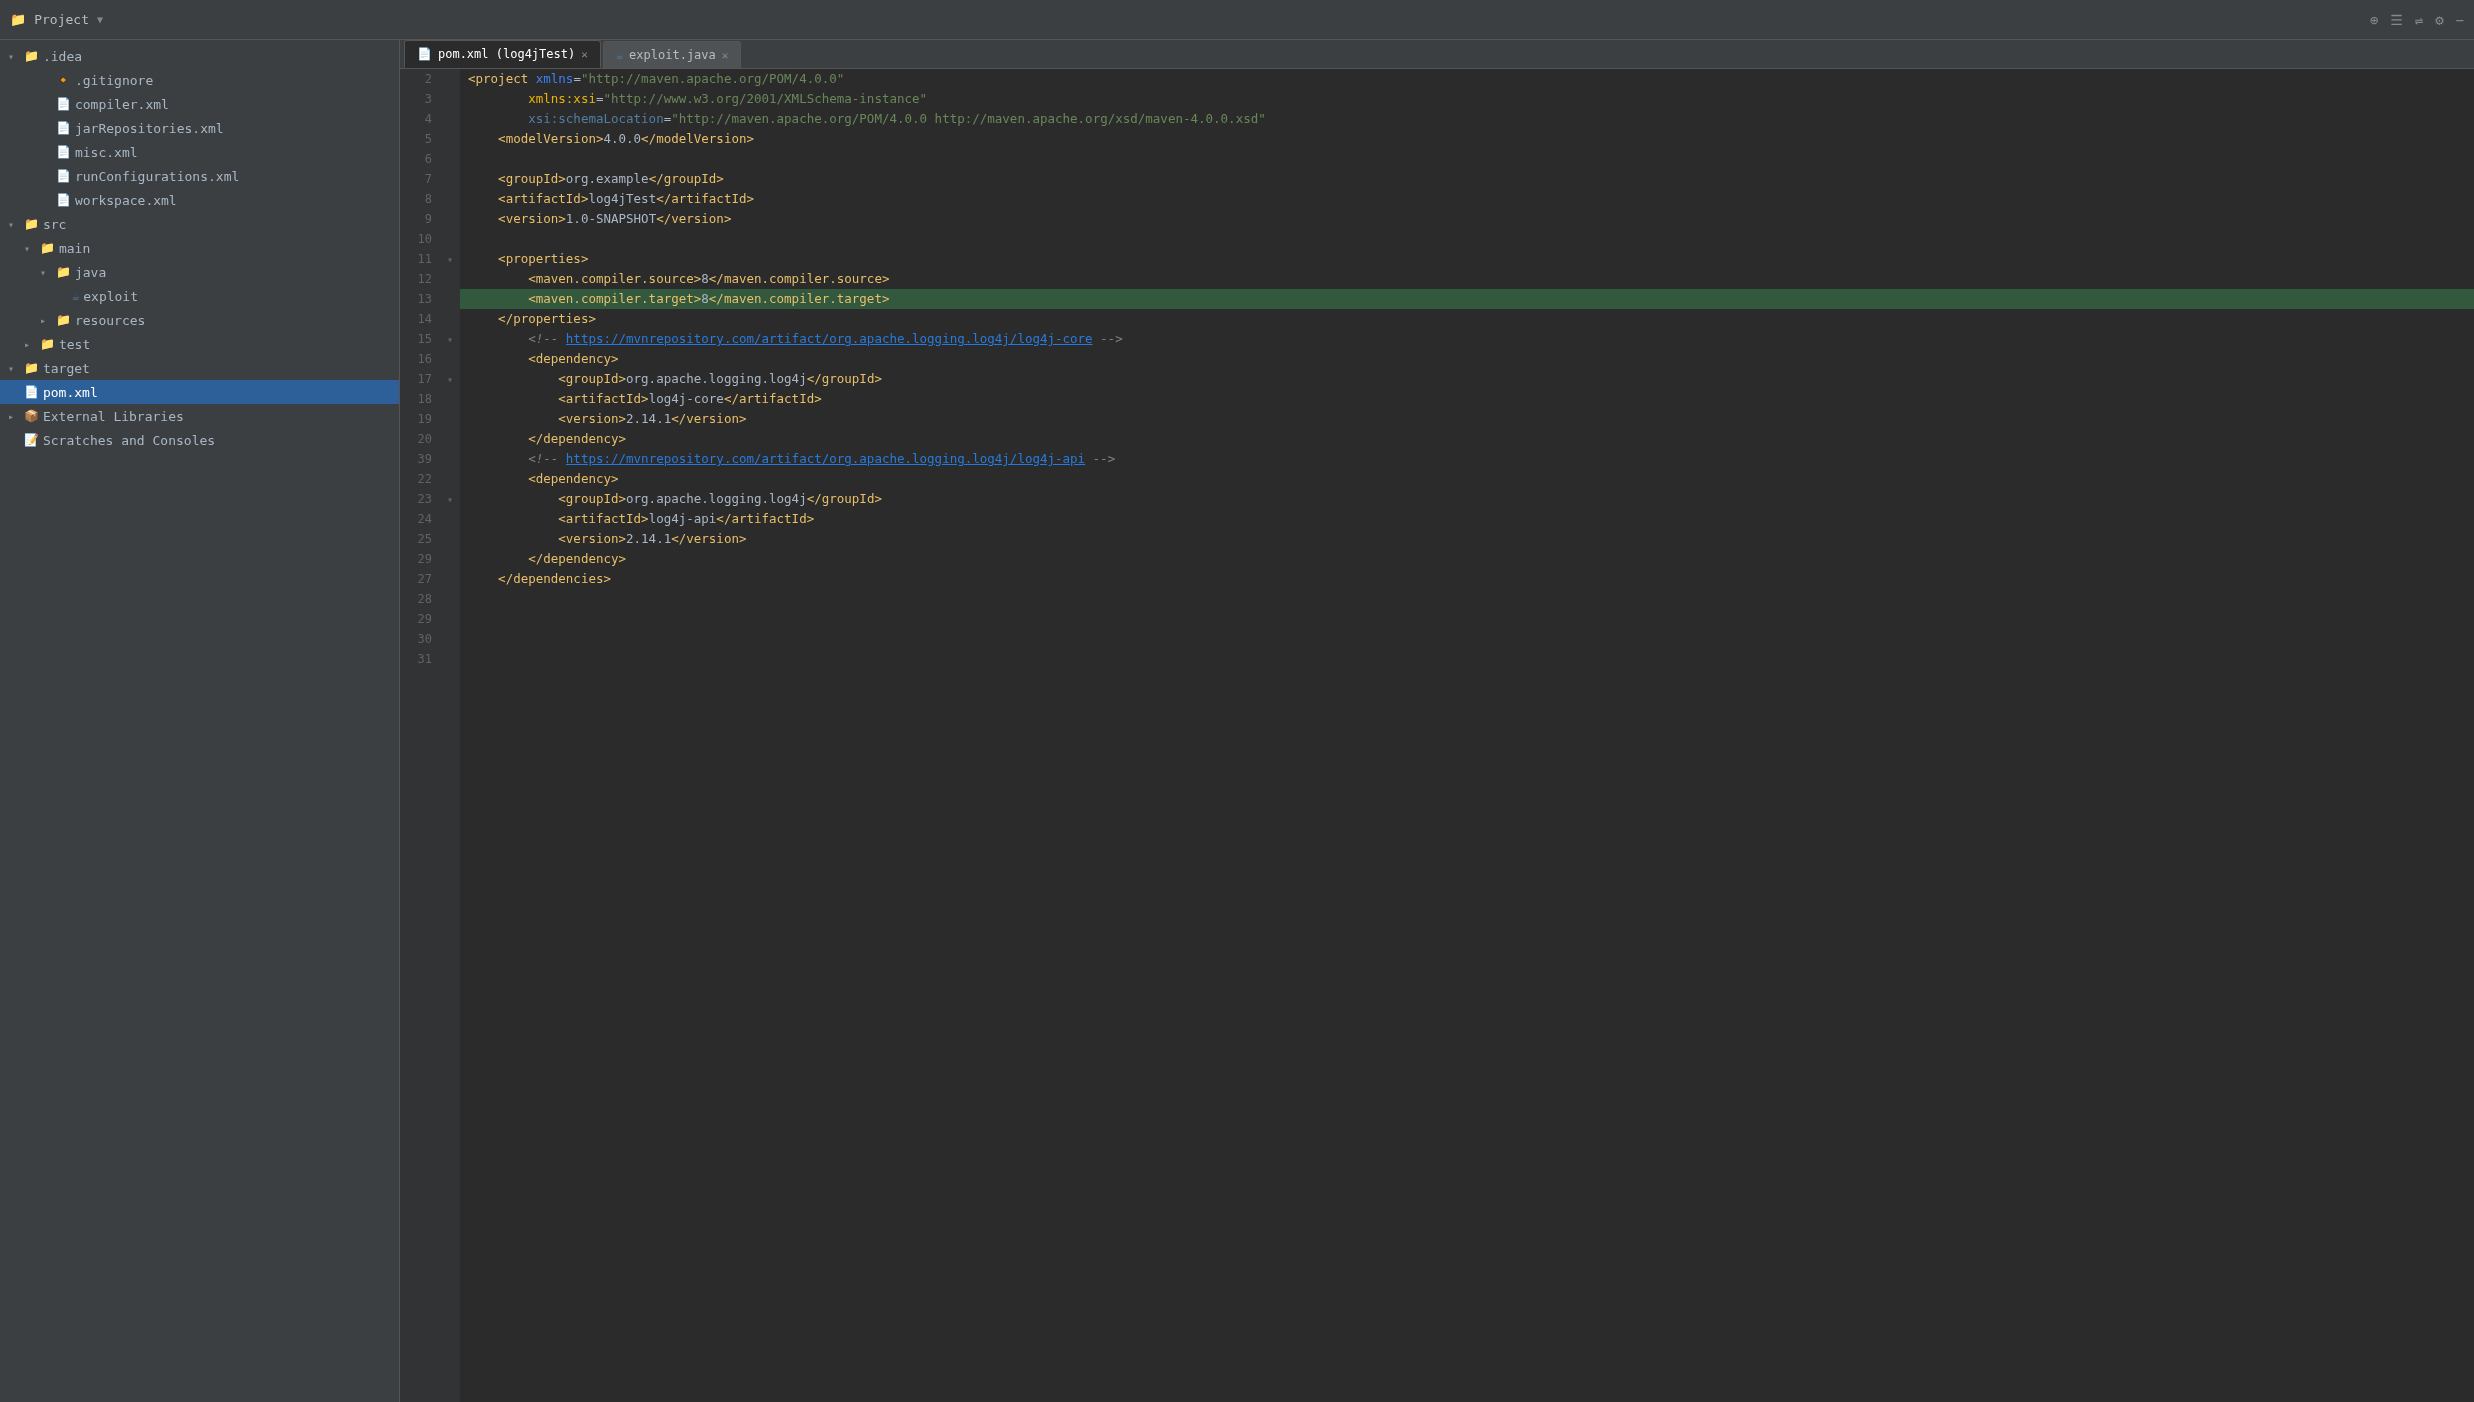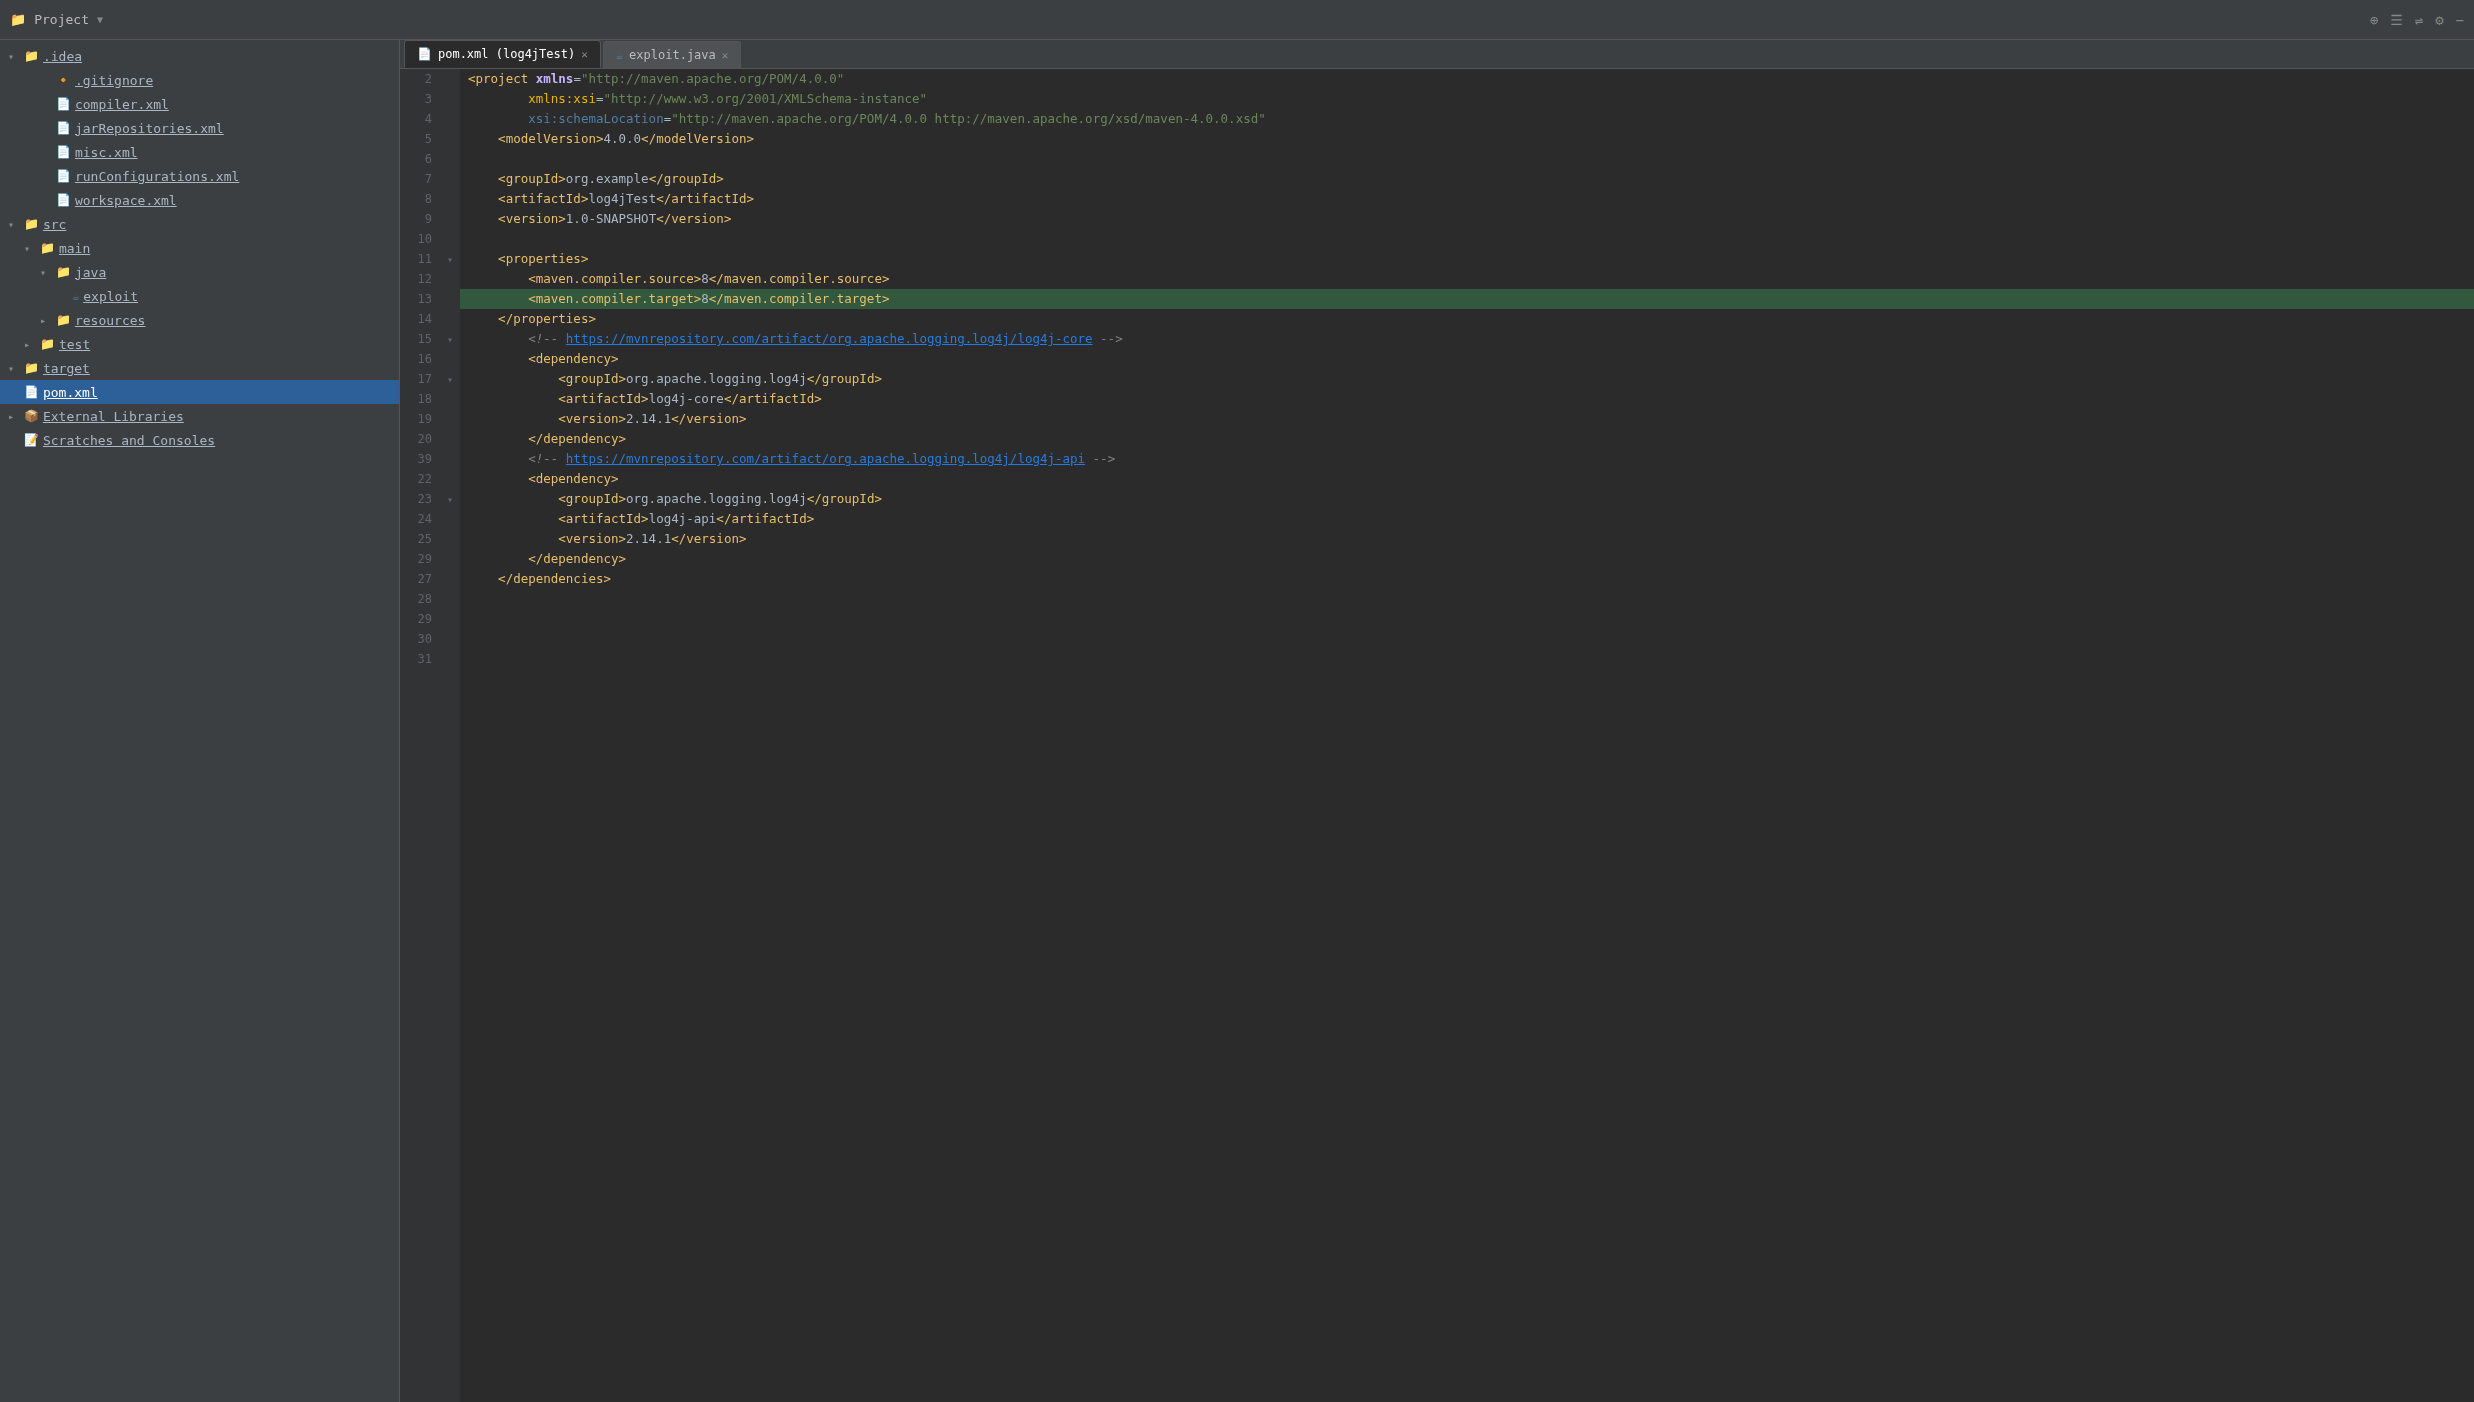--- a/index.html
+++ b/index.html
@@ -85,21 +85,20 @@
       color: #888;
       flex-shrink: 0;
     }
     .tree-icon {
       margin-right: 4px;
       font-size: 12px;
       flex-shrink: 0;
     }
     .file-name {
       font-size: 13px;
-      text-decoration: underline;
     }
 
     
     .icon-folder { color: #6e9dbf; }
     .icon-xml { color: #e8bf6a; }
     .icon-java { color: #507ea4; }
     .icon-pom { color: #e8bf6a; }
     .color-yellow { color: #d4a017; }
 
     
@@ -198,21 +197,21 @@
       display: flex;
       align-items: center;
       justify-content: center;
       color: #606366;
       font-size: 10px;
       cursor: pointer;
     }
 
     
     .tag { color: #e8bf6a; }
-    .attr { color: #c4b5fd; font-weight: bold; }
+    .attr { color: #3b82f6; }
     .val { color: #6a8759; }
     .text-content { color: #a9b7c6; }
     .comment { color: #808080; font-style: italic; }
     .url-link { color: #287bde; text-decoration: underline; }
     .highlighted-line { background: #32593d; }
 
     
     .sidebar-content::-webkit-scrollbar-track { background: #3c3f41; }
   </style>
 </head>

